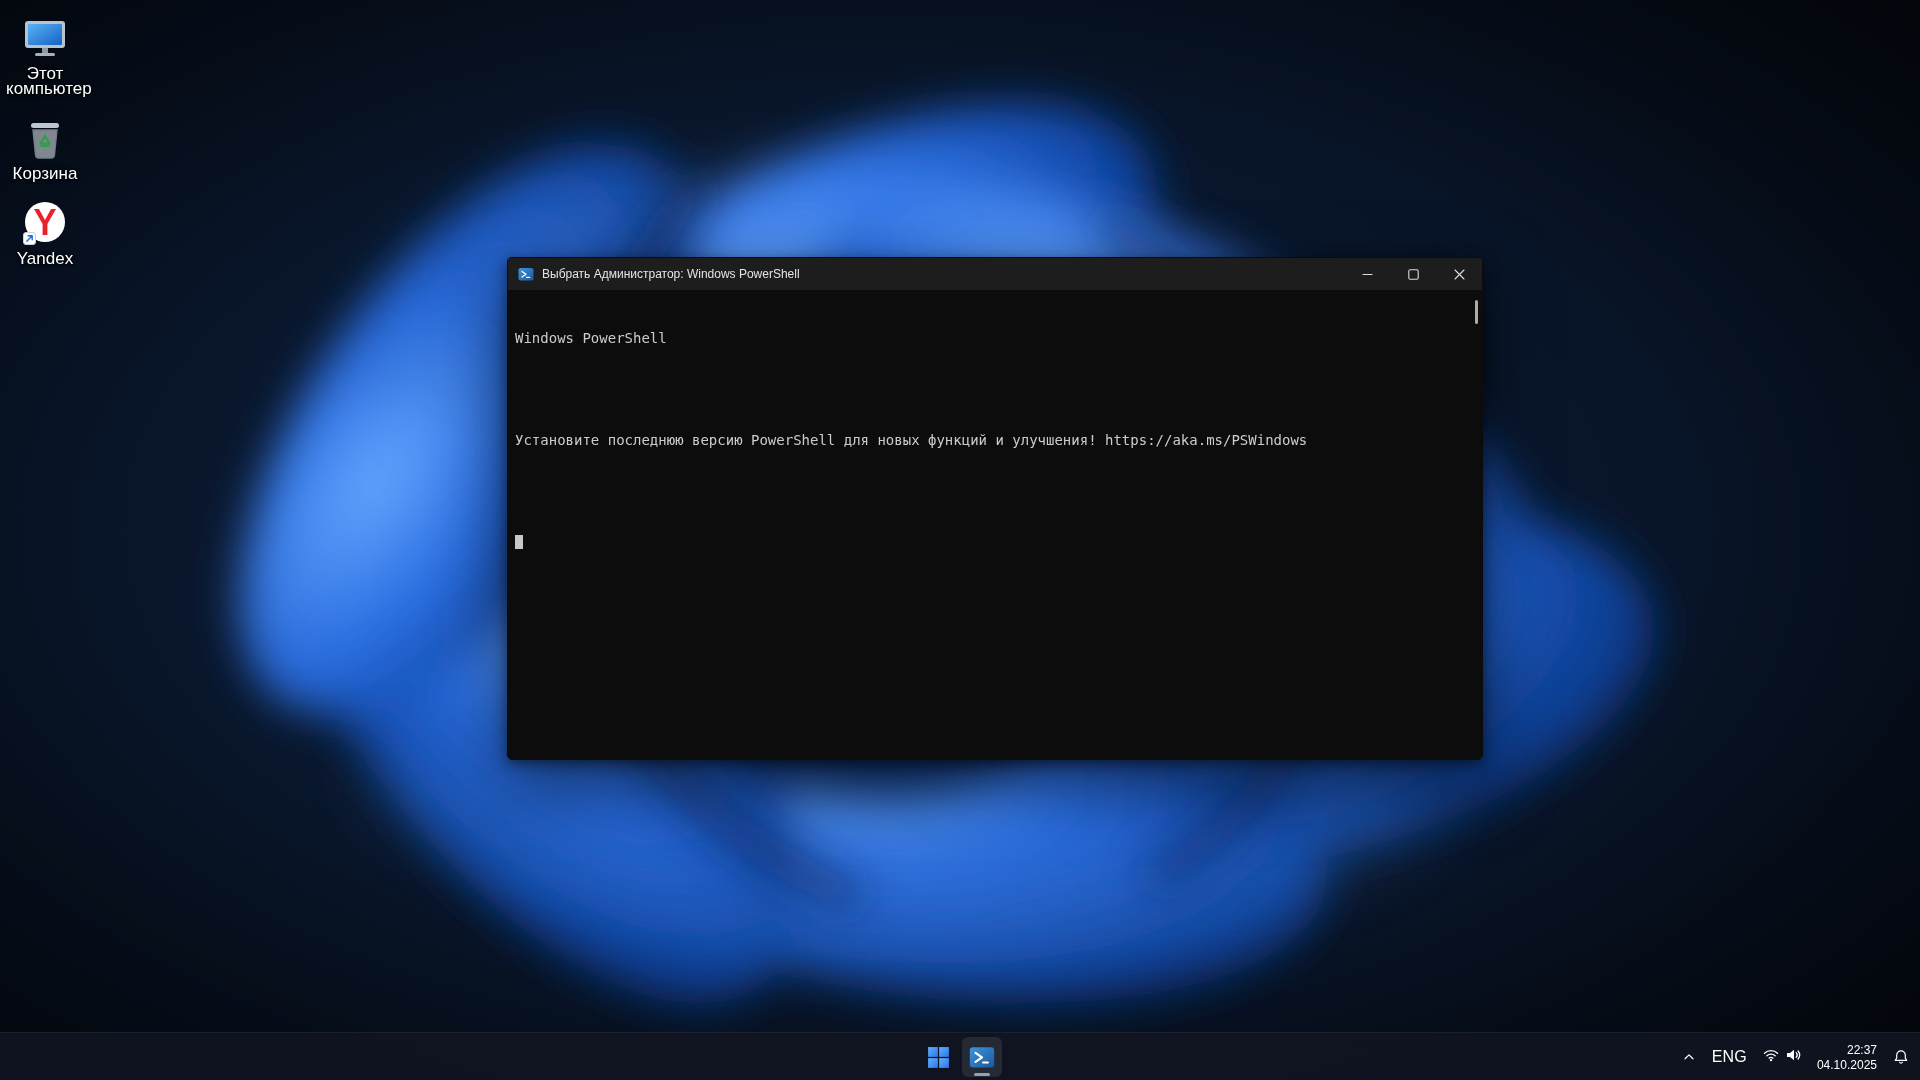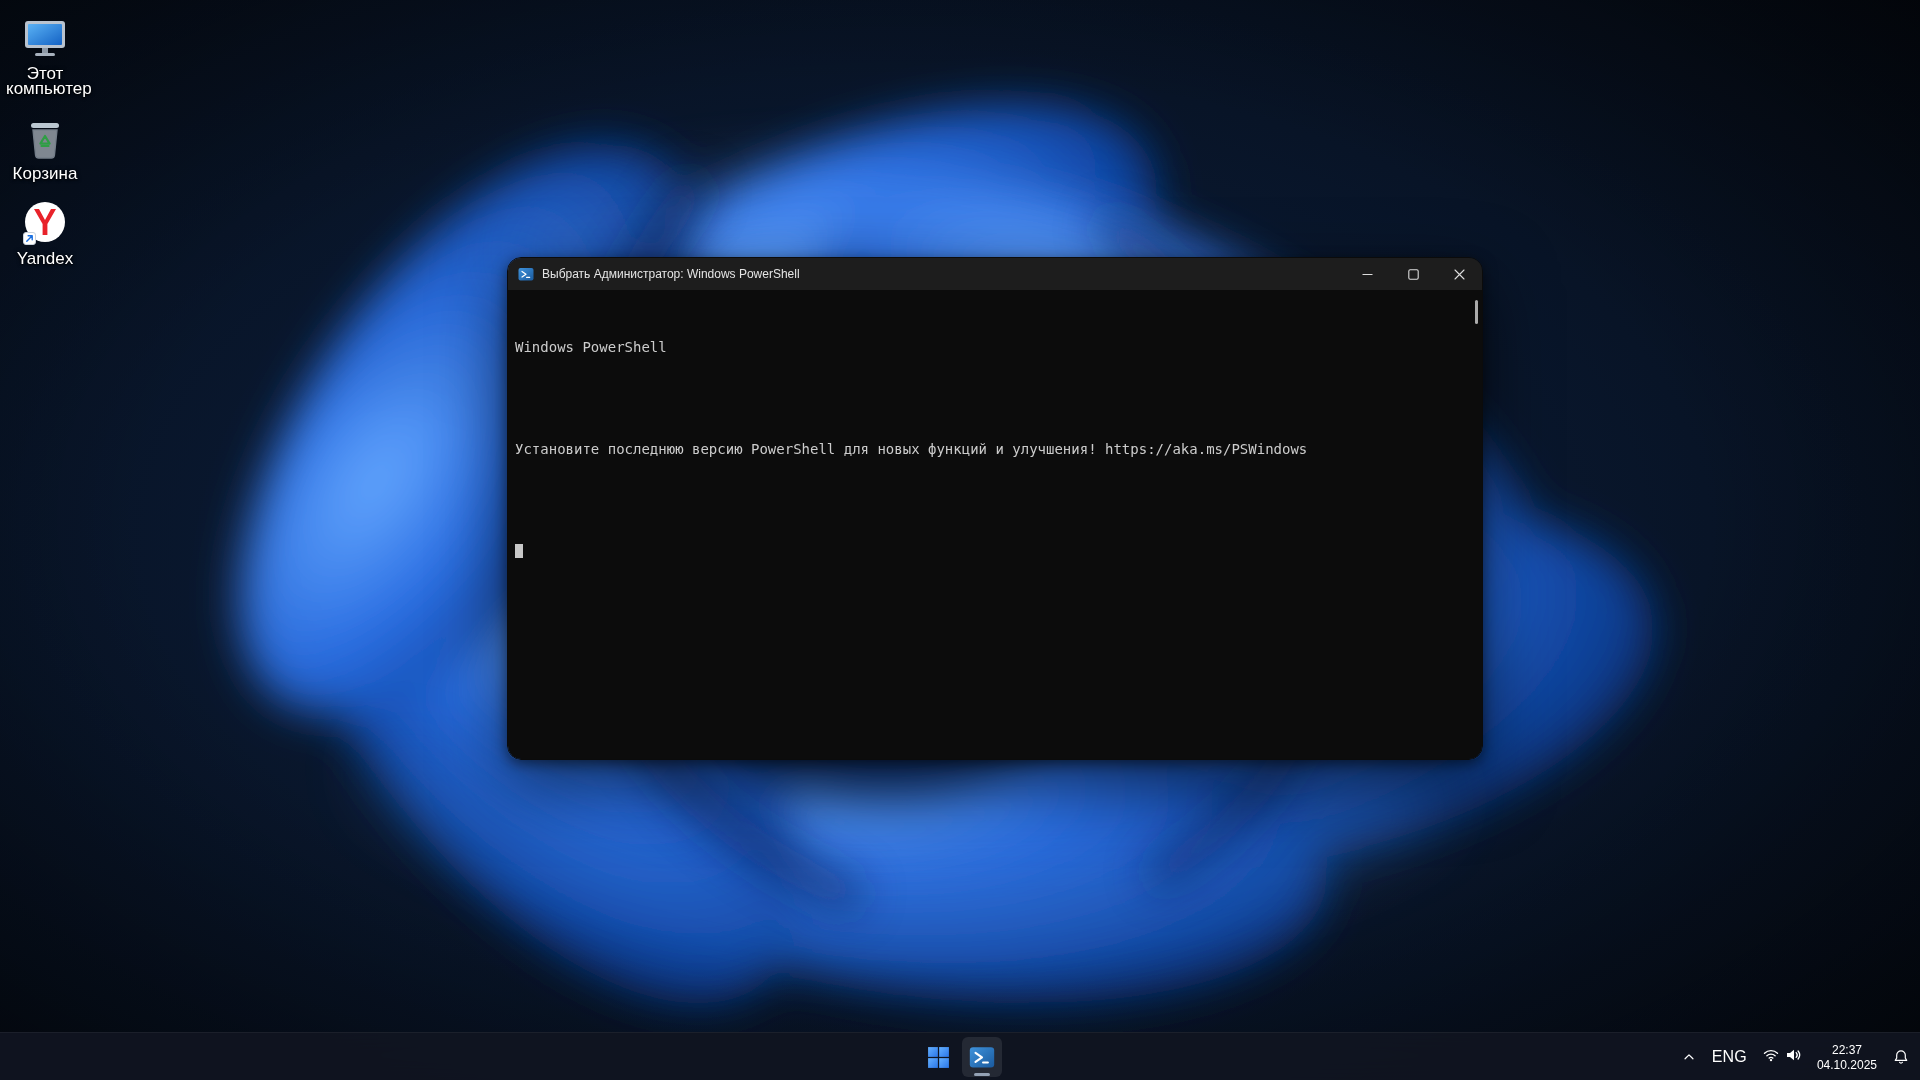--- a/index.html
+++ b/index.html
@@ -36,41 +36,41 @@
   }
   .shortcut-badge {
     position:absolute; left:2px; bottom:2px; width:13px; height:13px;
     background:#fff; border-radius:3px; border:1px solid #c9d2dc;
     display:flex; align-items:center; justify-content:center;
   }
 
   
   .ps-window {
     position:absolute; left:507px; top:257px; width:976px; height:503px; z-index:3;
-    border-radius:14px; overflow:hidden;
+    border-radius:4px; overflow:hidden;
     box-shadow:0 24px 70px rgba(0,0,0,.6), 0 4px 14px rgba(0,0,0,.5);
     border:1px solid #0b0b0b;
     display:flex; flex-direction:column;
   }
   .titlebar {
     flex:0 0 32px; height:32px; background:#1d1d1d;
     display:flex; align-items:center;
   }
   .titlebar .app-icon { width:16px; height:16px; margin:0 8px 0 10px; flex:0 0 16px; }
   .titlebar .title { color:#e4e4e4; font-size:12px; white-space:nowrap; }
   .win-controls { margin-left:auto; display:flex; height:100%; }
   .win-btn {
     width:46px; height:100%;
     display:flex; align-items:center; justify-content:center;
   }
   .terminal {
     flex:1 1 auto; background:#0c0c0c; position:relative;
     font-family:"DejaVu Sans Mono","Liberation Mono",monospace;
     font-size:14px; line-height:17px; color:#cccccc;
-    padding:15px 16px 0 7px;
+    padding:6px 16px 0 7px;
     white-space:pre; overflow:hidden; cursor:text;
   }
   .term-line { height:17px; }
   .cmd   { color:#f2f2a2; }
   .param { color:#8a8a8a; }
   .cursor {
     display:inline-block; width:8px; height:14px; margin-top:1px;
     background:#c8c8c8; vertical-align:top;
   }
   .scroll-thumb {
@@ -101,21 +101,21 @@
   .tb-right {
     position:absolute; right:4px; top:0; height:48px;
     display:flex; align-items:center; gap:0;
   }
   .tray-btn {
     height:40px; border-radius:6px; color:#fff;
     display:flex; align-items:center; justify-content:center;
     padding:0 7px; gap:6px;
   }
   .lang { font-size:16px; letter-spacing:.2px; padding:0 9px; }
-  .clock { flex-direction:column; gap:1px; padding:0 9px; }
+  .clock { flex-direction:column; align-items:flex-end; gap:1px; padding:0 9px; }
   .clock div { font-size:12px; line-height:14px; text-align:right; }
 </style>
 </head>
 <body>
 
 <div class="wallpaper">
   <svg width="1920" height="1080" viewBox="0 0 1920 1080" preserveAspectRatio="none">
     <defs>
       <radialGradient id="bgGrad" cx="45%" cy="50%" r="80%">
         <stop offset="0%" stop-color="#0d2142"></stop>

